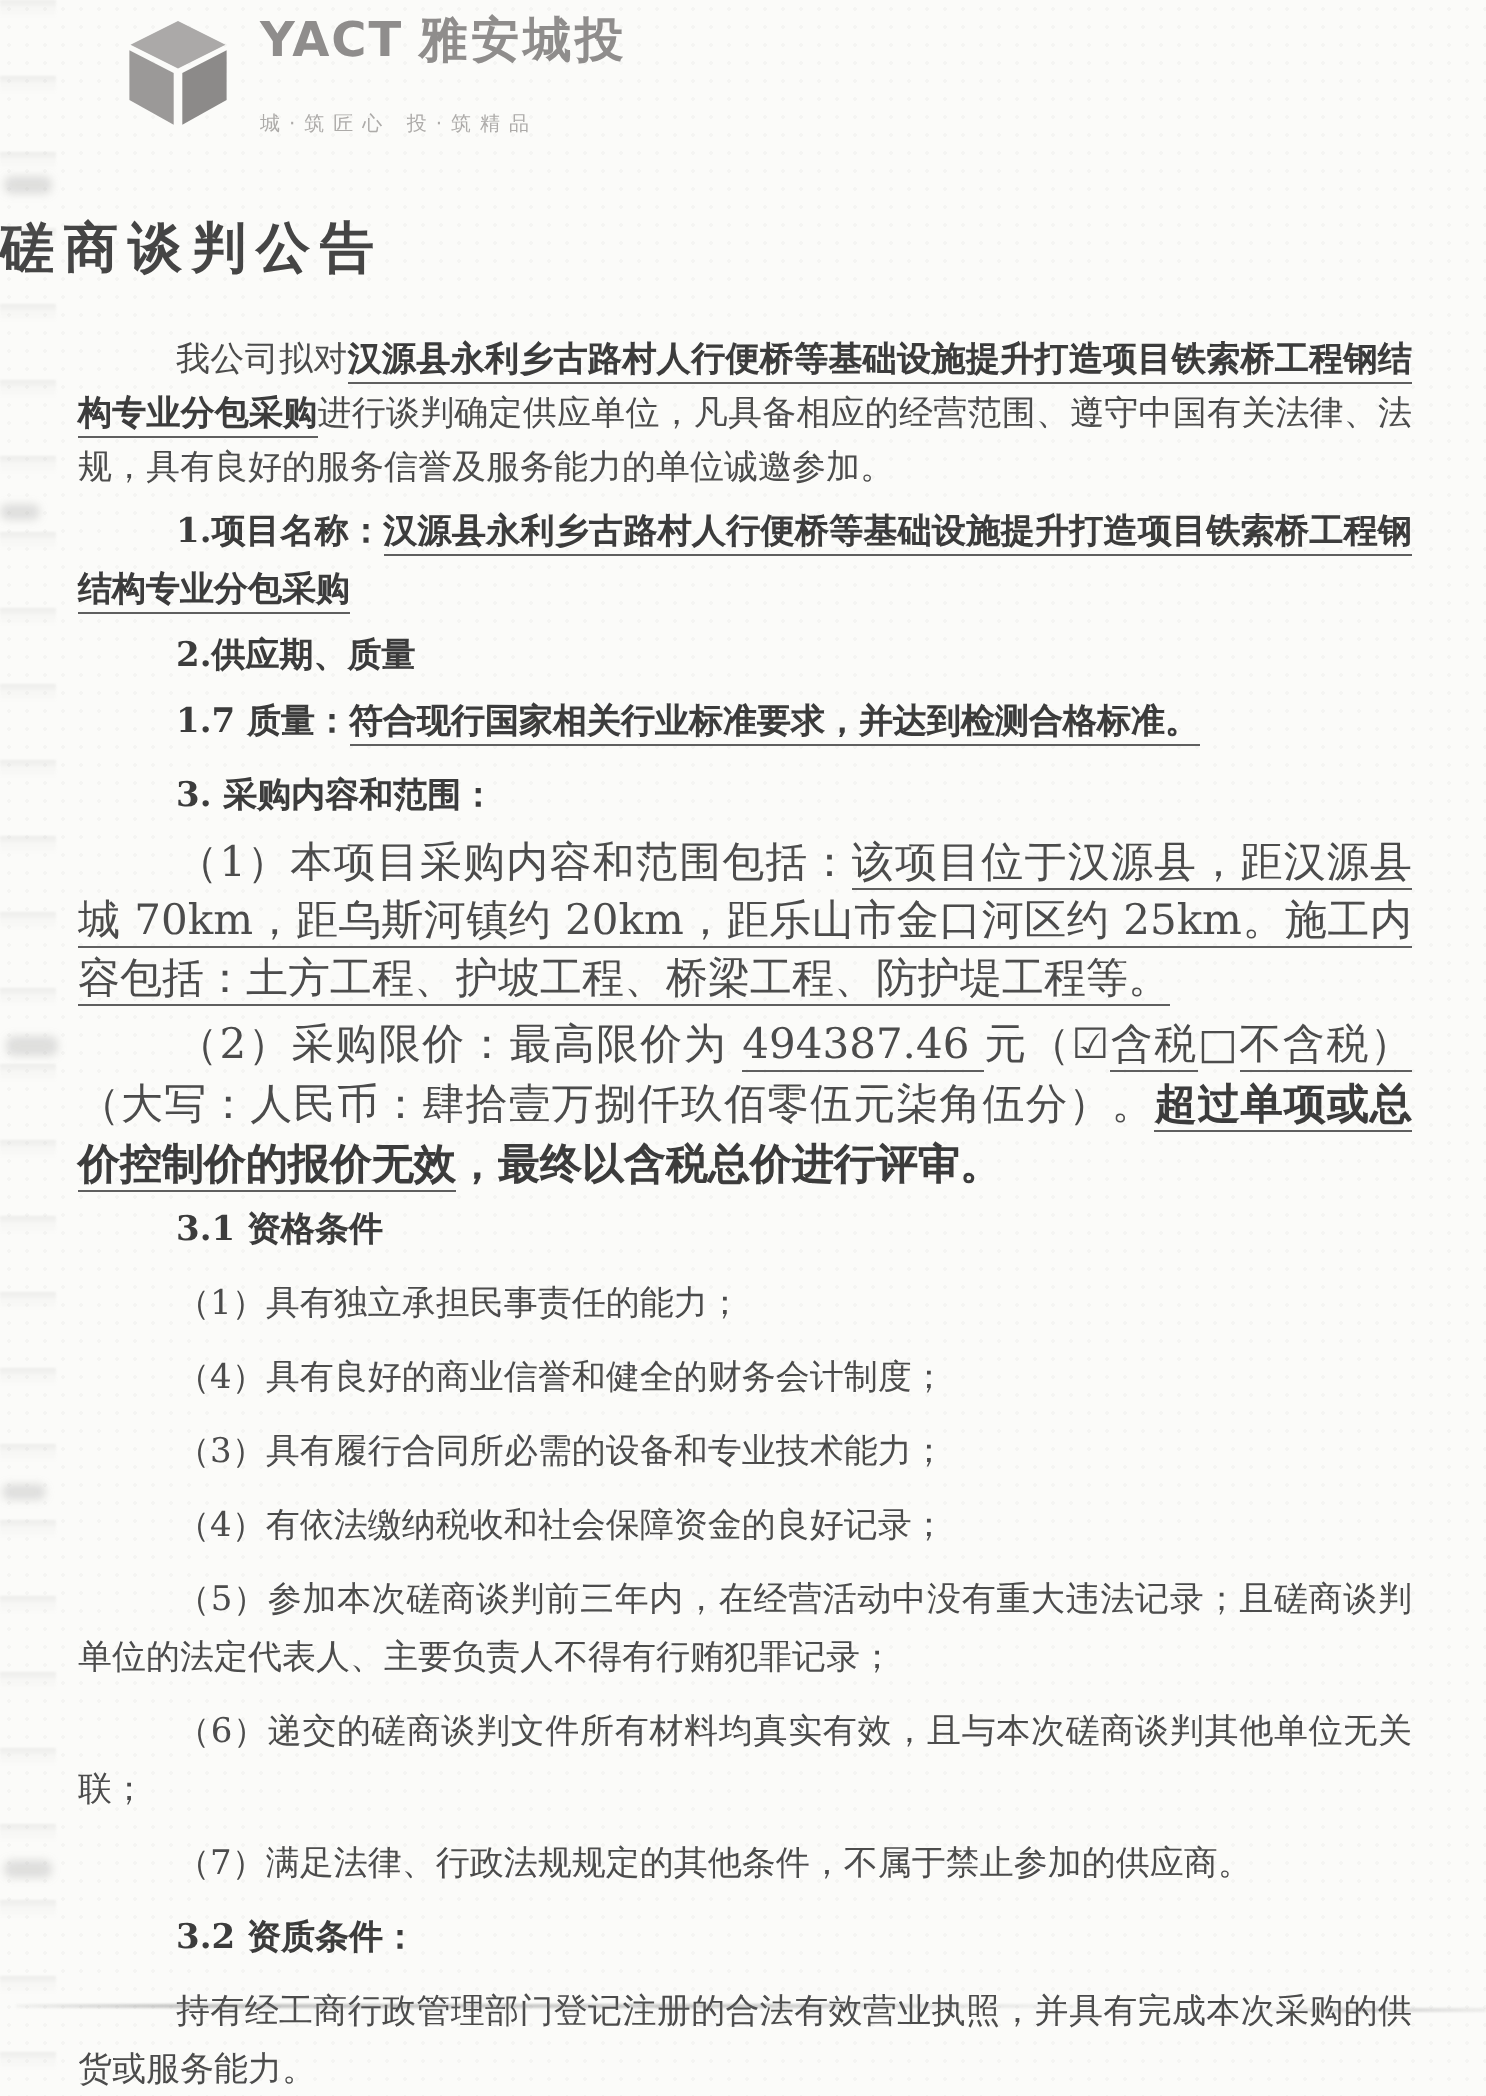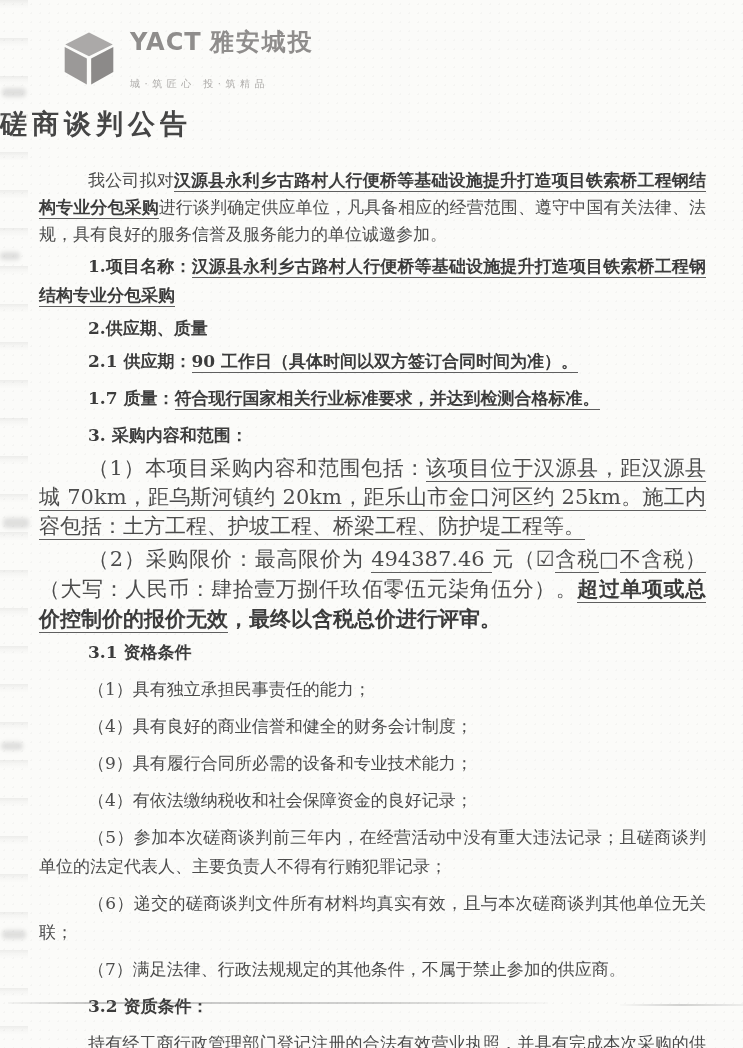--- a/index.html
+++ b/index.html
@@ -37,21 +37,21 @@
     filter: blur(0.4px);
   }
   .fold-line2 {
     position: absolute; top: 1004px; left: 620px; width: 123px; height: 2px;
     background: linear-gradient(90deg, rgba(120,120,120,0.02), rgba(110,110,110,0.30), rgba(120,120,120,0.10));
     filter: blur(0.4px);
   }
 
   
   .logo-row {
-    position: absolute; top: 26px; left: 62px;
+    position: absolute; top: 4px; left: 62px;
     display: flex; align-items: center; gap: 14px;
   }
   .cube { width: 54px; height: 58px; }
   .logo-text { display: flex; flex-direction: column; }
   .logo-name {
     font-family: "DejaVu Sans", "Liberation Sans", sans-serif;
     font-weight: 700; font-size: 24px; color: #8f8d8c; letter-spacing: 1px;
     filter: blur(0.3px);
   }
   .logo-name .cn { margin-left: 8px; letter-spacing: 2px; }
@@ -116,29 +116,28 @@
       <div class="logo-tagline">城·筑匠心  投·筑精品</div>
     </div>
   </div>
 
   <div class="doc-title">磋商谈判公告</div>
 
   <div class="doc-body">
       <p class="para size-normal indent-normal lh-tight"><span class="run">我公司拟对</span><span class="run b u">汉源县永利乡古路村人行便桥等基础设施提升打造项目铁索桥工程钢结构专业分包采购</span><span class="run">进行谈判确定供应单位，凡具备相应的经营范围、遵守中国有关法律、法规，具有良好的服务信誉及服务能力的单位诚邀参加。</span></p>
       <p class="para size-normal indent-normal"><span class="run b">1.项目名称：</span><span class="run b u">汉源县永利乡古路村人行便桥等基础设施提升打造项目铁索桥工程钢结构专业分包采购</span></p>
       <p class="para size-normal indent-normal"><span class="run b">2.供应期、质量</span></p>
-      <p class="para size-normal indent-normal gap-l"><span class="run b">2.1 供应期：</span><span class="run b u">90 工作日（具体时间以双方签订合同时间为准）。</span></p>
       <p class="para size-normal indent-normal gap-l"><span class="run b">1.7 质量：</span><span class="run b u">符合现行国家相关行业标准要求，并达到检测合格标准。</span></p>
       <p class="para size-normal indent-normal"><span class="run b">3.  采购内容和范围：</span></p>
       <p class="para size-small indent-normal"><span class="run">（1）本项目采购内容和范围包括：</span><span class="run u">该项目位于汉源县，距汉源县城 70km，距乌斯河镇约 20km，距乐山市金口河区约 25km。施工内容包括：土方工程、护坡工程、桥梁工程、防护堤工程等。</span></p>
       <p class="para size-small indent-normal"><span class="run">（2）采购限价：最高限价为 </span><span class="run u">494387.46 </span><span class="run">元（☑</span><span class="run u">含税</span><span class="run">□</span><span class="run u">不含税）</span><span class="run">（大写：人民币：肆拾壹万捌仟玖佰零伍元柒角伍分）。</span><span class="run b u">超过单项或总价控制价的报价无效</span><span class="run b">，最终以含税总价进行评审。</span></p>
       <p class="para size-normal indent-normal gap-l"><span class="run b">3.1 资格条件</span></p>
       <p class="para size-normal indent-normal gap-l"><span class="run">（1）具有独立承担民事责任的能力；</span></p>
       <p class="para size-normal indent-normal gap-l"><span class="run">（4）具有良好的商业信誉和健全的财务会计制度；</span></p>
-      <p class="para size-normal indent-normal gap-l"><span class="run">（9）具有履行合同所必需的设备和专业技术能力；</span></p>
+      <p class="para size-normal indent-normal gap-l"><span class="run">（3）具有履行合同所必需的设备和专业技术能力；</span></p>
       <p class="para size-normal indent-normal gap-l"><span class="run">（4）有依法缴纳税收和社会保障资金的良好记录；</span></p>
       <p class="para size-normal indent-normal gap-l"><span class="run">（5）参加本次磋商谈判前三年内，在经营活动中没有重大违法记录；且磋商谈判单位的法定代表人、主要负责人不得有行贿犯罪记录；</span></p>
       <p class="para size-normal indent-normal gap-l"><span class="run">（6）递交的磋商谈判文件所有材料均真实有效，且与本次磋商谈判其他单位无关联；</span></p>
       <p class="para size-normal indent-normal gap-l"><span class="run">（7）满足法律、行政法规规定的其他条件，不属于禁止参加的供应商。</span></p>
       <p class="para size-normal indent-normal gap-l"><span class="run b">3.2 资质条件：</span></p>
       <p class="para size-normal indent-normal gap-l"><span class="run">持有经工商行政管理部门登记注册的合法有效营业执照，并具有完成本次采购的供货或服务能力。</span></p>
     </div>
 
 </div>
 

